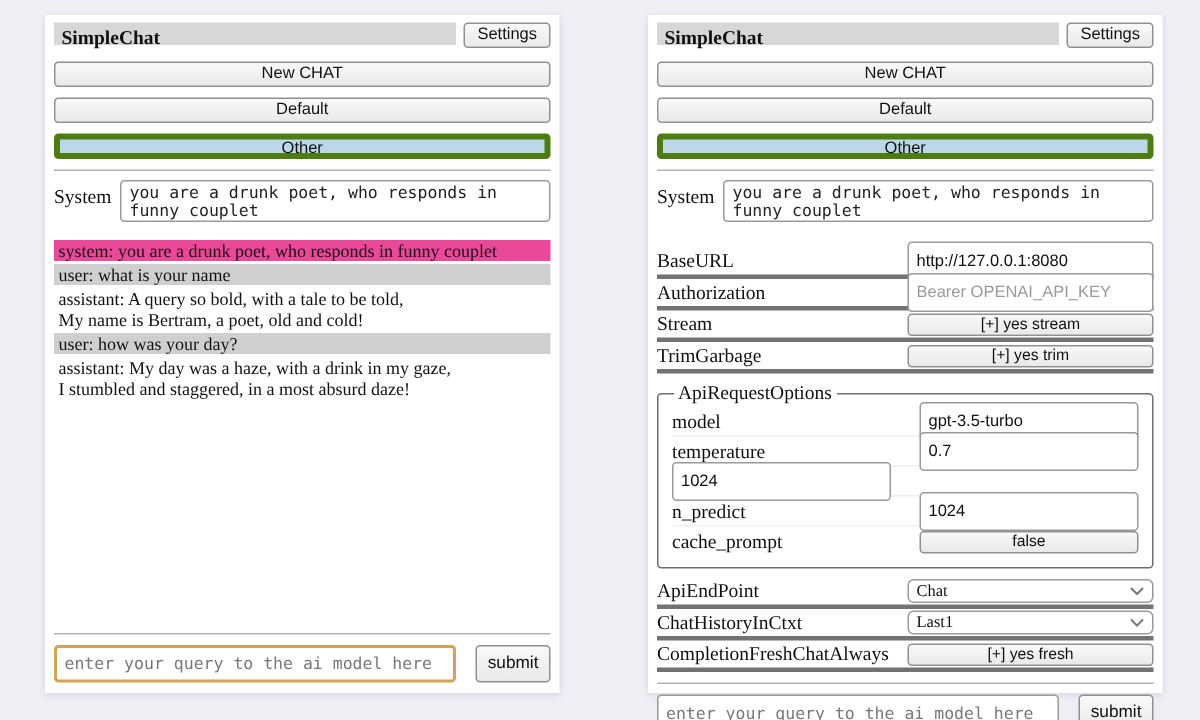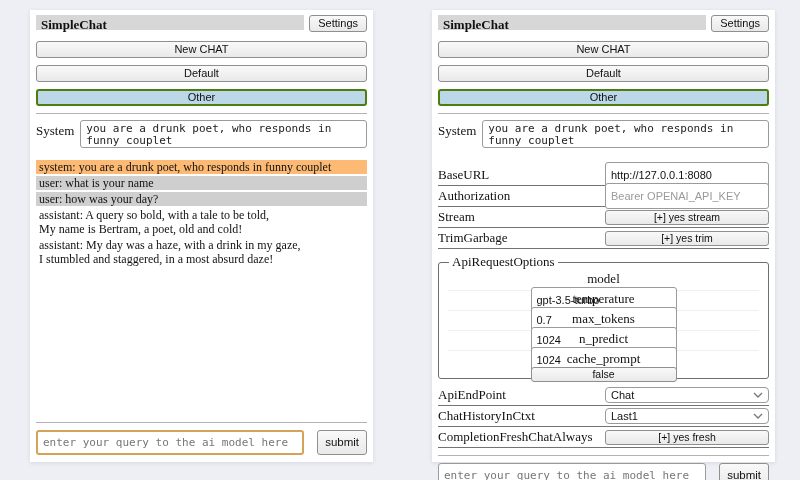--- a/index.html
+++ b/index.html
@@ -35,73 +35,73 @@
     font-family: "Liberation Sans", sans-serif;
     font-size: 11px; color: #111;
     background: linear-gradient(#f9f9f9, #e9e9e9);
     border: 1px solid #8f8f8f; border-radius: 3px;
     padding: 1px 8px; height: 17px; line-height: 13px;
     cursor: pointer; white-space: nowrap;
   }
   .sessions { display: flex; gap: 7px; margin-top: 9px; flex-direction: column; }
   .session-active {
     background: #bcd8e8;
-    border: 2px solid #4d7c0f;
+    border: 4px solid #4d7c0f;
     padding: 0 7px;
   }
   hr.rule { border: none; border-top: 1px solid #b3b3b3; margin: 7px 0 0 0; }
 
   
   .sys-row { display: flex; gap: 6px; margin-top: 6px; align-items: flex-start; }
   .sys-label { font-size: 13px; color: #111; padding-top: 3px; }
   .sys-row textarea {
     flex: 1; height: 28px; resize: none;
     font-family: "DejaVu Sans Mono", monospace; font-size: 11px; color: #222;
     border: 1px solid #9a9a9a; border-radius: 3px; padding: 2px 5px;
     line-height: 12px; overflow: hidden;
   }
 
   
   .chat { margin-top: 12px; }
   .msg {
     font-size: 12px; line-height: 14px; color: #111;
     padding: 0 3px; margin-bottom: 2px; white-space: pre-line;
   }
-  .msg-system { background: #fdba74; }
+  .msg-system { background: #ec4899; }
   .msg-user { background: #cfcfcf; }
   .msg-assistant { background: #ffffff; }
 
   
   .settings { margin-top: 17px; font-size: 13px; color: #111; }
   .s-row {
     display: flex; align-items: center;
-    height: 21px; border-bottom: 1px solid #737373;
+    height: 21px; border-bottom: 3px solid #737373;
   }
   .s-label { flex: 1; }
   .s-ctrl { width: 164px; display: flex; }
   .s-ctrl > * { width: 100%; }
   input.txt {
     font-family: "Liberation Sans", sans-serif; font-size: 11px; color: #111;
     border: 1px solid #9a9a9a; border-radius: 3px;
     height: 16px; padding: 12px 5px;
   }
   input.txt::placeholder { color: #9a9a9a; }
   .wide-btn { height: 15px; line-height: 11px; padding: 0 4px; font-size: 10.5px; }
   .selectbox {
     display: flex; align-items: center; justify-content: space-between;
-    font-family: Liberation Sans, sans-serif; font-size: 11px; color: #111;
+    font-family: Liberation Serif, serif; font-size: 11px; color: #111;
     border: 1px solid #9a9a9a; border-radius: 4px; background: #fff;
     height: 16px; padding: 0 5px; cursor: pointer;
   }
   fieldset.aro {
     border: 1px solid #6e6e6e; border-radius: 3px;
     margin: 5px 0 6px 0; padding: 1px 9px 7px 9px;
   }
   fieldset.aro legend { font-size: 13px; padding: 0 3px; margin-left: 1px; }
-  .f-row { display: flex; align-items: center; height: 20px; border-bottom: 1px solid #efefef; flex-direction: column; }
+  .f-row { display: flex; align-items: center; height: 20px; border-bottom: 1px solid #efefef; }
   .f-row:last-child { border-bottom: none; }
   .f-label { flex: 1; }
   .f-ctrl { width: 146px; display: flex; }
   .f-ctrl > * { width: 100%; }
 
   
   .footer { margin-top: auto; }
   .q-row { display: flex; gap: 13px; margin-top: 7px; align-items: stretch; }
   .q-input {
     flex: 1; font-family: "DejaVu Sans Mono", monospace; font-size: 11px; color: #222;
@@ -129,23 +129,23 @@
   <hr class="rule">
 
   <div class="sys-row">
     <span class="sys-label">System</span>
     <textarea spellcheck="false" style="">you are a drunk poet, who responds in funny couplet</textarea>
   </div>
 
   <div class="chat">
     <div class="msg msg-system">system: you are a drunk poet, who responds in funny couplet</div>
     <div class="msg msg-user">user: what is your name</div>
-    <div class="msg msg-user">user: how was your day?</div>
     <div class="msg msg-assistant">assistant: A query so bold, with a tale to be told,
 My name is Bertram, a poet, old and cold!</div>
+    <div class="msg msg-user">user: how was your day?</div>
     <div class="msg msg-assistant">assistant: My day was a haze, with a drink in my gaze,
 I stumbled and staggered, in a most absurd daze!</div>
   </div>
 
   <div class="footer">
     <hr class="rule">
     <div class="q-row">
       <input class="q-input focused" placeholder="enter your query to the ai model here" style="">
       <button class="submit-btn">submit</button>
     </div>
@@ -212,21 +212,20 @@
       </div>
 
       <div class="f-row">
         <span class="f-label">temperature</span>
         <span class="f-ctrl">
             <input class="txt" value="0.7" style="">
           </span>
       </div>
 
       <div class="f-row">
-        <span class="f-label">max_tokens</span>
         <span class="f-ctrl">
             <input class="txt" value="1024" style="">
           </span>
       </div>
 
       <div class="f-row">
         <span class="f-label">n_predict</span>
         <span class="f-ctrl">
             <input class="txt" value="1024" style="">
           </span>

